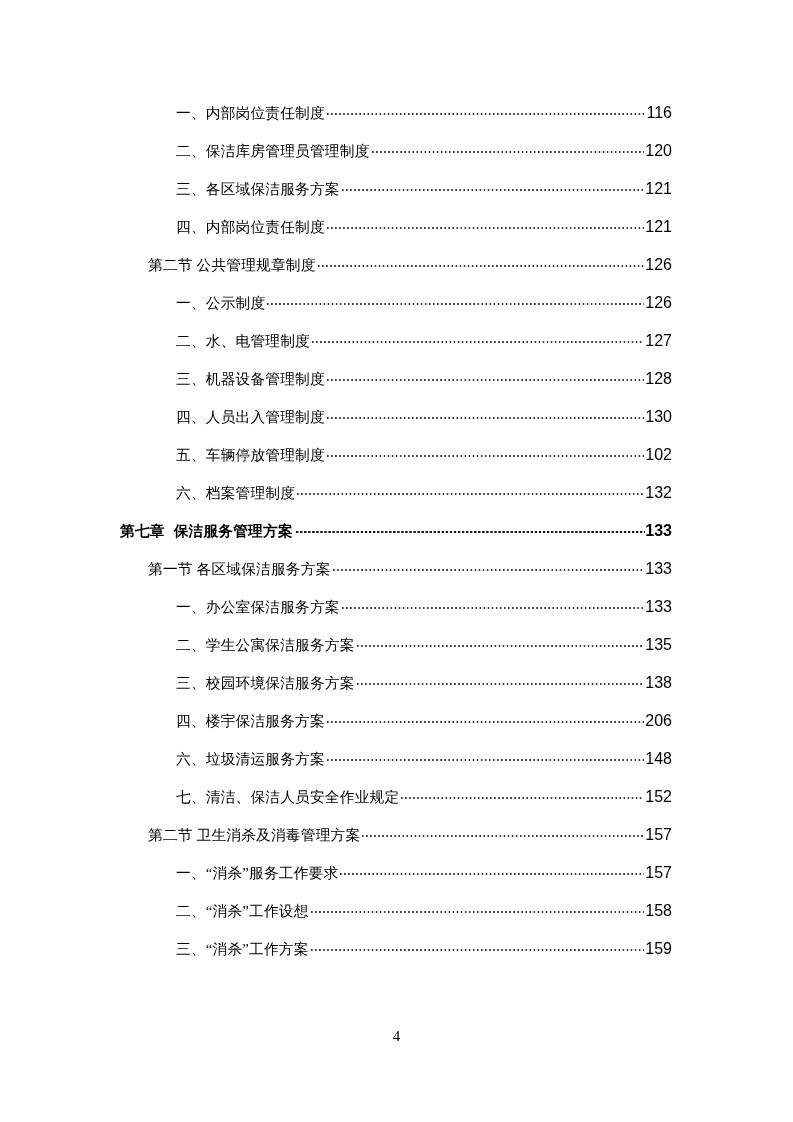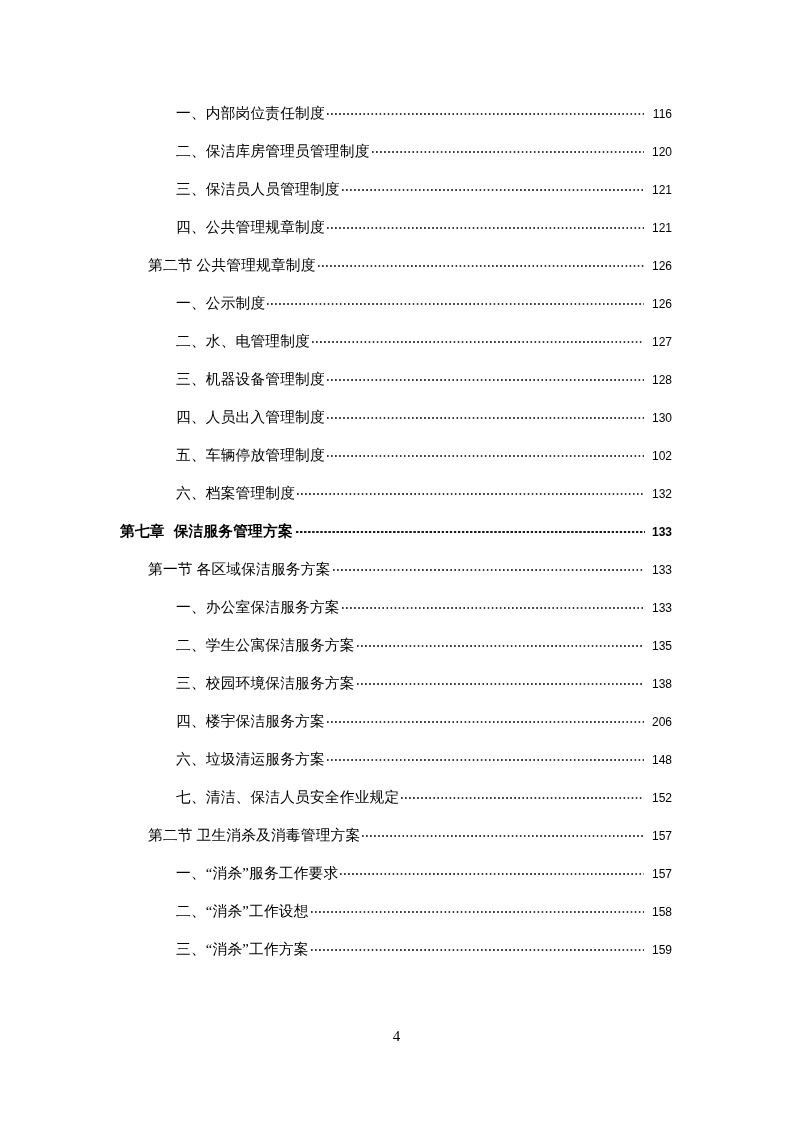--- a/index.html
+++ b/index.html
@@ -62,21 +62,21 @@
     bottom: 3px;
     height: 2px;
     background-image: radial-gradient(circle at 1px 1px, #3a3a3a 0.9px, rgba(255,255,255,0) 1.1px);
     background-size: 4.05px 2px;
     background-repeat: repeat-x;
   }
 
   .toc-page {
     flex: 0 0 auto;
     font-family: "Liberation Sans", "DejaVu Sans", sans-serif;
-    font-size: 12px;
+    font-size: 16px;
     line-height: 1;
     text-align: right;
     min-width: 27px;
   }
 
   
   .level-chapter .toc-title { margin-left: 0px; font-family: Liberation Mono, monospace; }
   .level-section .toc-title { margin-left: 28px; }
   .level-item    .toc-title { margin-left: 56px; }
 
@@ -115,26 +115,26 @@
         <span class="toc-title">一、内部岗位责任制度</span>
         <span class="leader"></span>
         <span class="toc-page">116</span>
       </div>
       <div class="toc-row level-item">
         <span class="toc-title">二、保洁库房管理员管理制度</span>
         <span class="leader"></span>
         <span class="toc-page">120</span>
       </div>
       <div class="toc-row level-item">
-        <span class="toc-title">三、保洁员人员管理制度</span>
+        <span class="toc-title">三、各区域保洁服务方案</span>
         <span class="leader"></span>
         <span class="toc-page">121</span>
       </div>
       <div class="toc-row level-item">
-        <span class="toc-title">四、公共管理规章制度</span>
+        <span class="toc-title">四、内部岗位责任制度</span>
         <span class="leader"></span>
         <span class="toc-page">121</span>
       </div>
       <div class="toc-row level-section">
         <span class="toc-title">第二节 公共管理规章制度</span>
         <span class="leader"></span>
         <span class="toc-page">126</span>
       </div>
       <div class="toc-row level-item">
         <span class="toc-title">一、公示制度</span>

